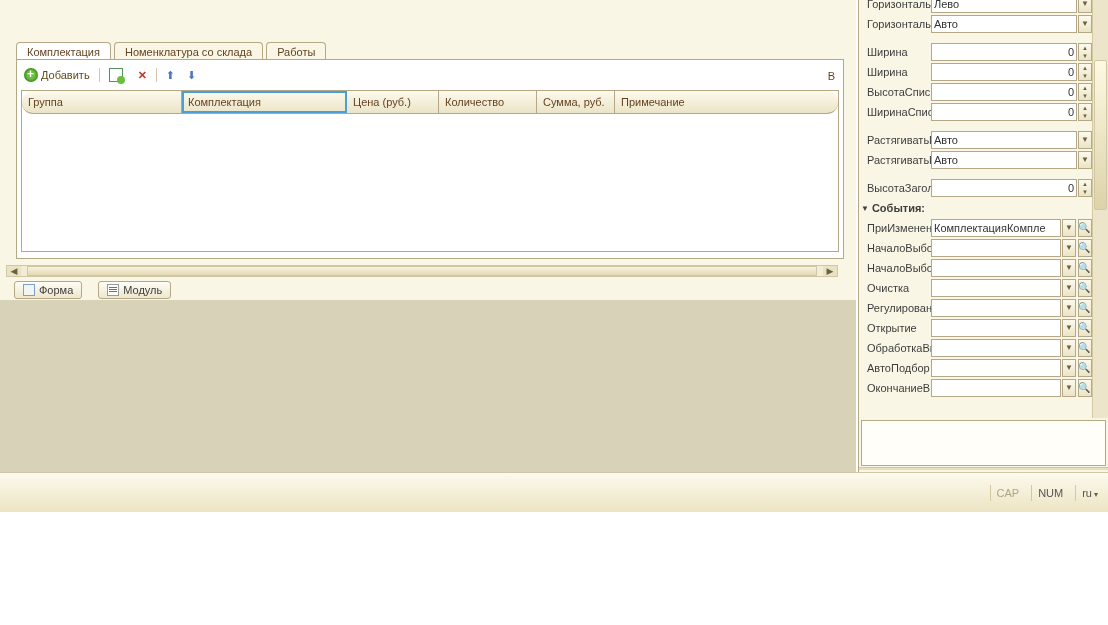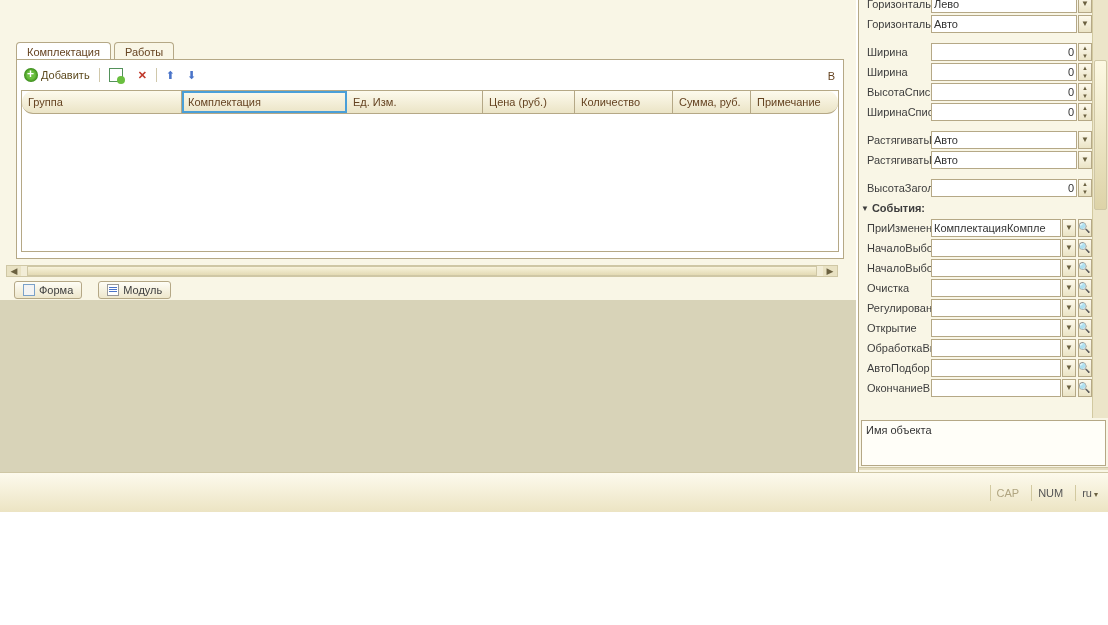--- a/index.html
+++ b/index.html
@@ -82,20 +82,21 @@
 
 .white-bottom { position: absolute; left: 0; bottom: 0; width: 1108px; height: 113px; background: #fff; }
 </style>
 </head>
 <body>
 
 <div class="main-area">
 
   <div class="tab-strip">
     <div class="tab active">Комплектация</div>
+    <div class="tab">Номенклатура со склада</div>
     <div class="tab">Работы</div>
   </div>
 
   <div class="tab-body">
     <div class="toolbar">
       <span class="tb-btn">
         <span class="tb-icon i-add"></span>
         <span>Добавить</span>
       </span>
       <span class="tb-sep"></span>
@@ -112,21 +113,20 @@
       <span class="tb-btn i-down">
           <span>⬇</span>
         </span>
     </div>
     <span class="tb-right">В</span>
 
     <div class="grid">
       <div class="grid-header">
         <div class="gh-cell gw-0">Группа</div>
         <div class="gh-cell gw-1 selected">Комплектация</div>
-        <div class="gh-cell gw-2">Ед. Изм.</div>
         <div class="gh-cell gw-3">Цена (руб.)</div>
         <div class="gh-cell gw-4">Количество</div>
         <div class="gh-cell gw-5">Сумма, руб.</div>
         <div class="gh-cell gw-6">Примечание</div>
       </div>
     </div>
   </div>
 
   <div class="hscroll">
     <div class="hscroll-arrow ha-left">◀</div>
@@ -313,21 +313,20 @@
       <div class="dd-btn">▼</div>
       <div class="srch-btn">🔍</div>
     </div>
   </div>
 
   <div class="rp-scroll">
     <div class="rp-scroll-thumb"></div>
   </div>
 
   <div class="rp-hint">
-    <div>Имя объекта</div>
   </div>
   <div class="rp-resize"></div>
 </div>
 
 <div class="statusbar">
   <span class="sb-cell dim">CAP</span>
   <span class="sb-cell">NUM</span>
   <span class="sb-cell sb-dd">ru</span>
 </div>
 

